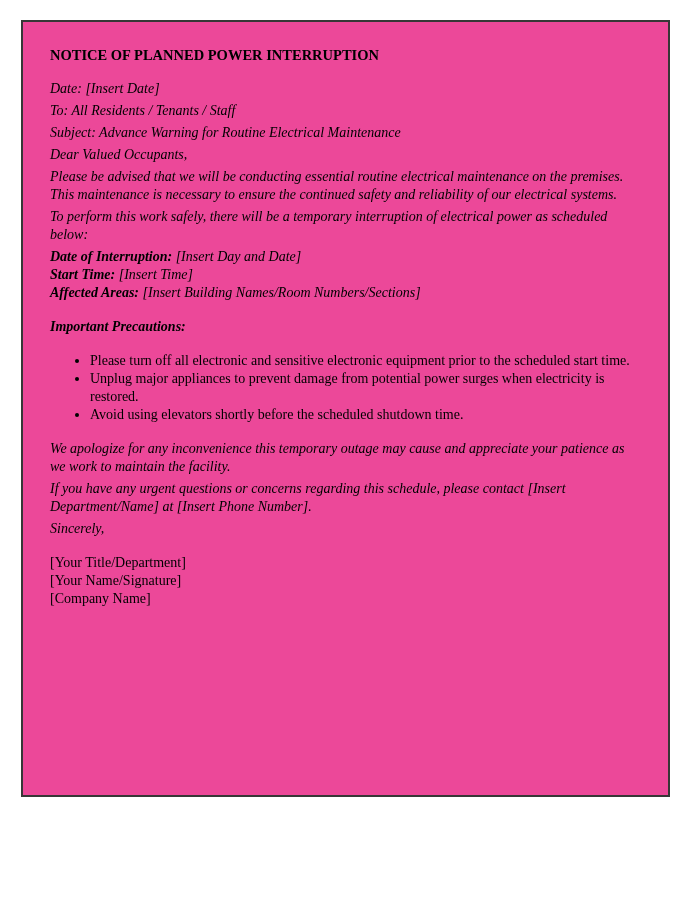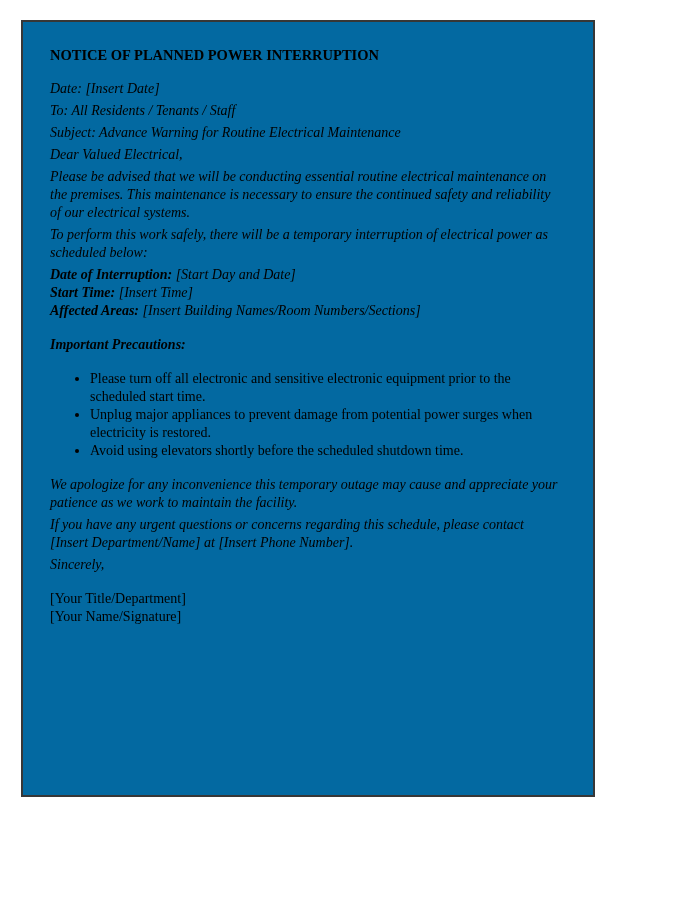--- a/index.html
+++ b/index.html
@@ -9,24 +9,24 @@
     width: 700px;
     height: 900px;
     font-family: "Liberation Serif", "DejaVu Serif", serif;
     color: #000000;
   }
   .page {
     box-sizing: border-box;
     position: absolute;
     left: 21px;
     top: 20px;
-    width: 574px;
+    width: 649px;
     height: 777px;
     border: 2px solid #373737;
-    background: #0369a1;
+    background: #ec4899;
     padding: 24px 30px 8px 27px;
     font-size: 14px;
     line-height: 18px;
   }
   .title {
     font-size: 14.5px;
     font-weight: bold;
     margin: 16px 0;
   }
   .page > .title:first-child { margin-top: 0; }
@@ -56,30 +56,30 @@
 <div class="page">
 
   <div class="title">NOTICE OF PLANNED POWER INTERRUPTION</div>
 
   <p>Date: [Insert Date]</p>
 
   <p>To: All Residents / Tenants / Staff</p>
 
   <p>Subject: Advance Warning for Routine Electrical Maintenance</p>
 
-  <p>Dear Valued Electrical,</p>
+  <p>Dear Valued Occupants,</p>
 
   <p>Please be advised that we will be conducting essential routine electrical maintenance on the premises. This maintenance is necessary to ensure the continued safety and reliability of our electrical systems.</p>
 
   <p>To perform this work safely, there will be a temporary interruption of electrical power as scheduled below:</p>
 
   <div class="detail-block">
     <div class="detail-line">
       <b>Date of Interruption:</b>
-      <span>[Start Day and Date]</span>
+      <span>[Insert Day and Date]</span>
     </div>
     <div class="detail-line">
       <b>Start Time:</b>
       <span>[Insert Time]</span>
     </div>
     <div class="detail-line">
       <b>Affected Areas:</b>
       <span>[Insert Building Names/Room Numbers/Sections]</span>
     </div>
   </div>
@@ -94,15 +94,16 @@
 
   <p>We apologize for any inconvenience this temporary outage may cause and appreciate your patience as we work to maintain the facility.</p>
 
   <p>If you have any urgent questions or concerns regarding this schedule, please contact [Insert Department/Name] at [Insert Phone Number].</p>
 
   <p>Sincerely,</p>
 
   <div class="sig-block">
     <div class="sig-line">[Your Title/Department]</div>
     <div class="sig-line">[Your Name/Signature]</div>
+    <div class="sig-line">[Company Name]</div>
   </div>
 
 </div>
 
 </body></html>

